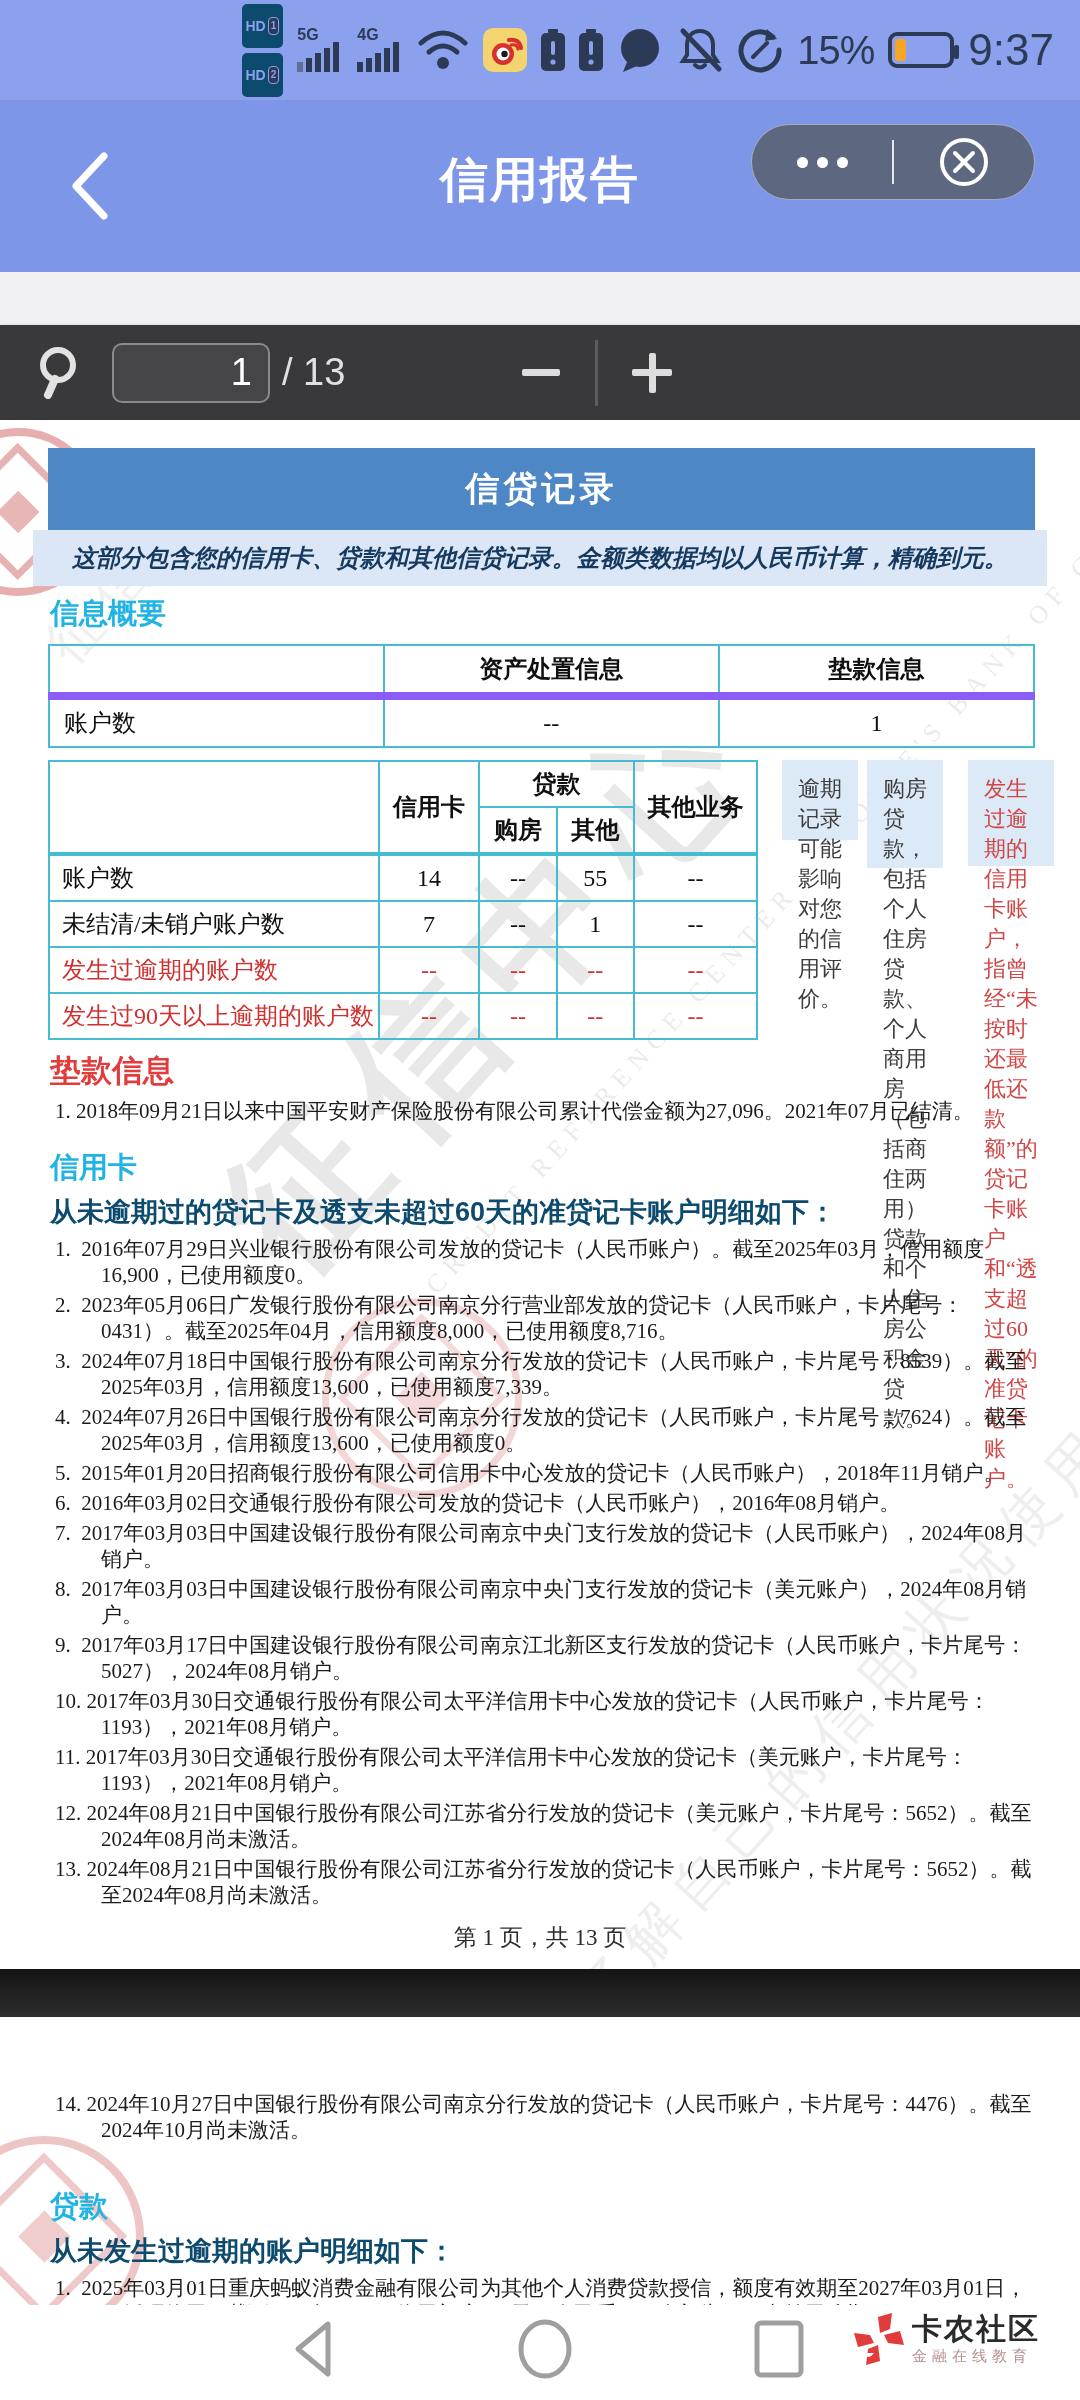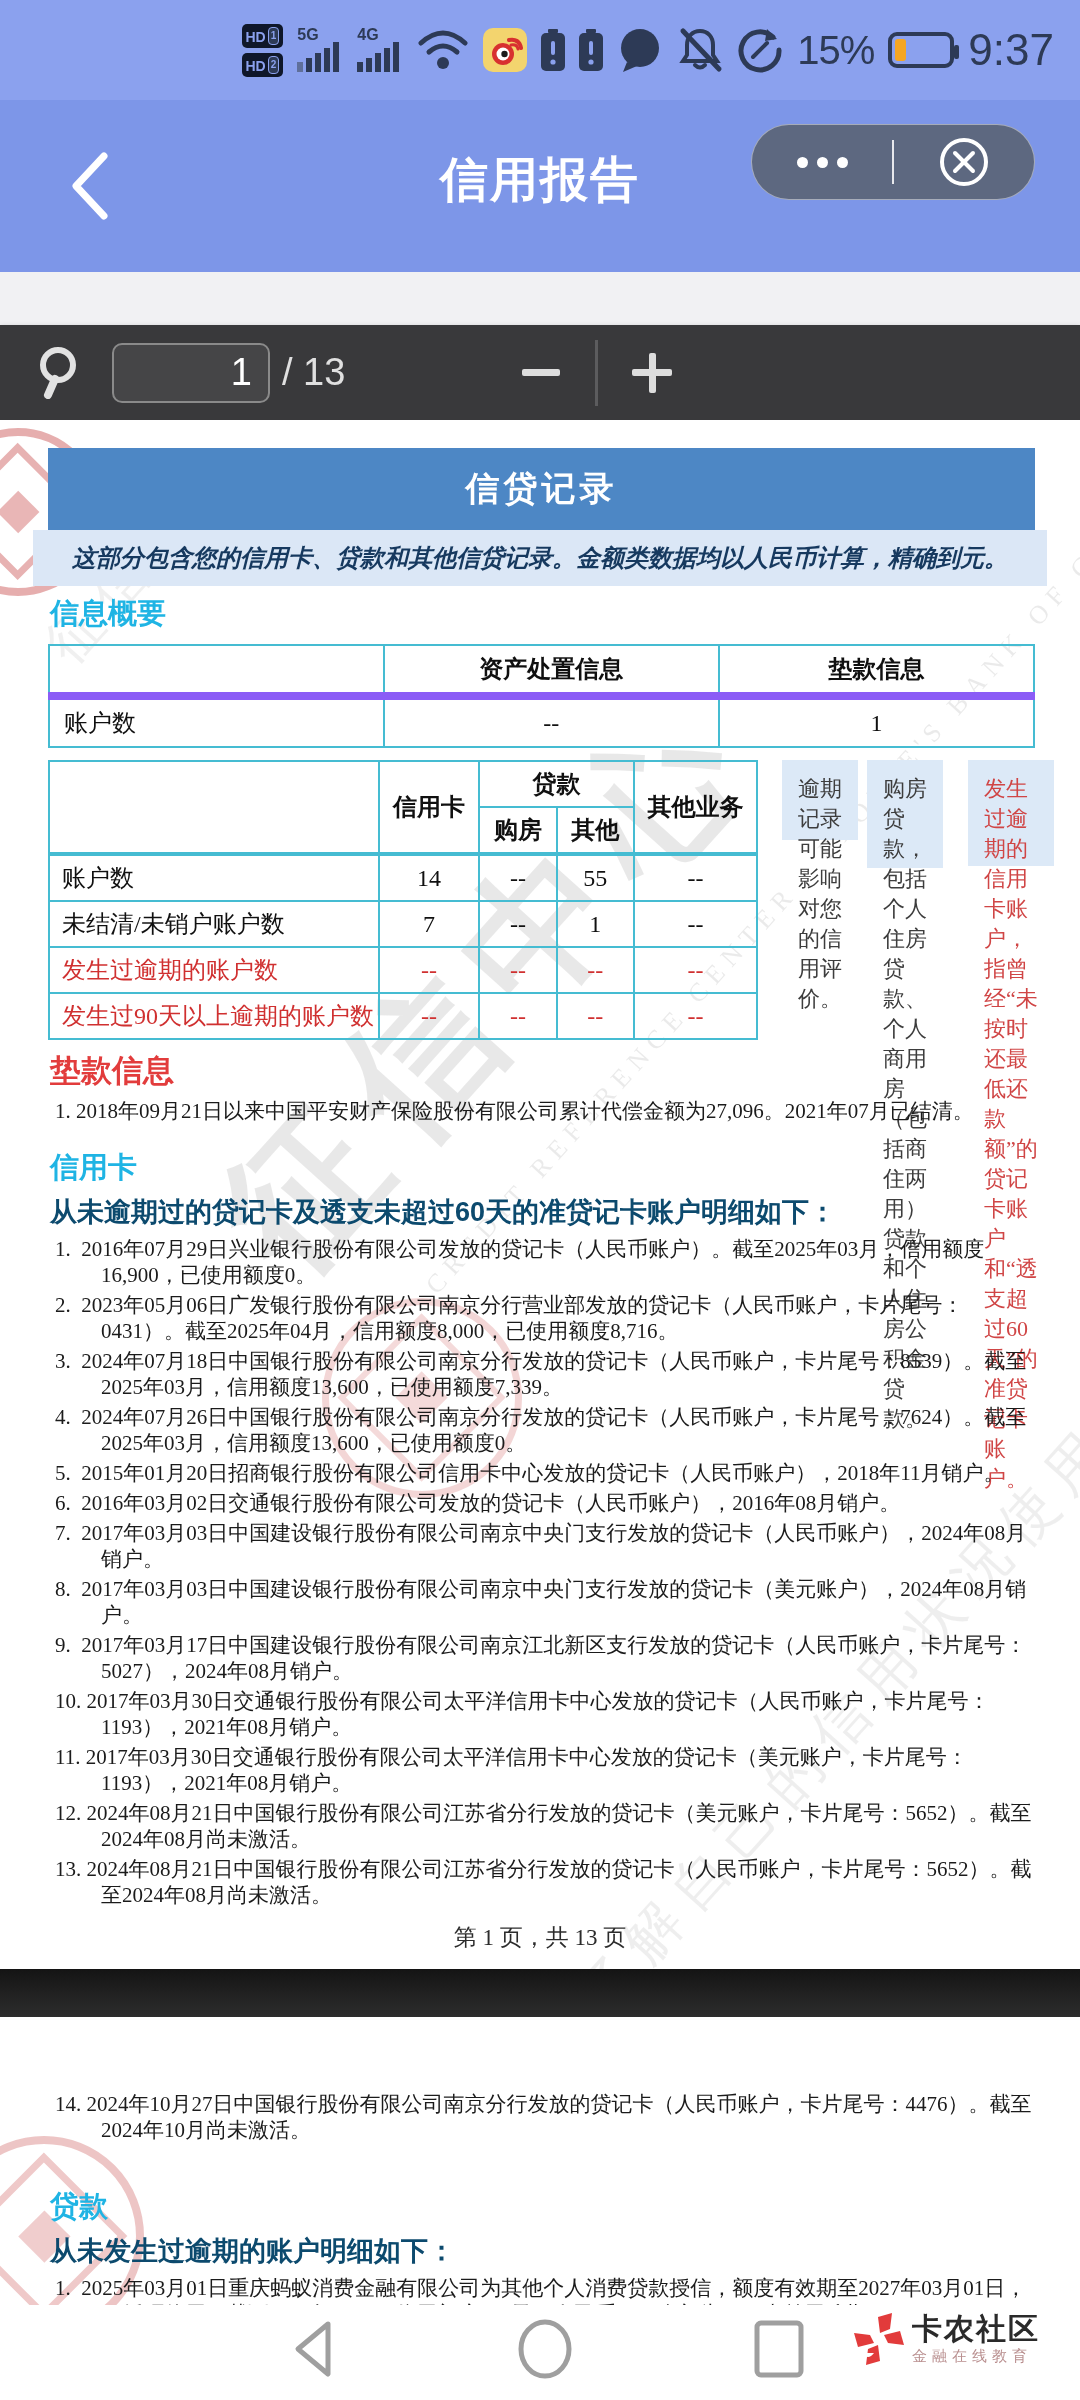--- a/index.html
+++ b/index.html
@@ -4,22 +4,22 @@
 <style>
   html,body{margin:0;padding:0;}
   body{width:1080px;height:2400px;overflow:hidden;background:#000;font-family:"Liberation Sans",sans-serif;}
   .screen{position:relative;width:1080px;height:2400px;overflow:hidden;background:#fff;}
 
   
   .status-bar{position:absolute;top:0;left:0;width:1080px;height:100px;background:#8ba1ee;
     display:flex;align-items:center;justify-content:flex-end;gap:14px;padding-right:26px;box-sizing:border-box;color:#2d3a56;}
   .sb-ic{display:flex;align-items:center;}
   .hd-stack{display:flex;flex-direction:column;gap:5px;}
-  .hd-badge{display:flex;align-items:flex-end;gap:2px;background:#0f172a;color:#8ba1ee;font-weight:bold;
-    font-size:14px;border-radius:5px;padding:3px 4px;line-height:16px;}
+  .hd-badge{display:flex;align-items:center;gap:2px;background:#0c4a6e;color:#8ba1ee;font-weight:bold;
+    font-size:14px;border-radius:5px;padding:13px 4px;line-height:16px;}
   .hd-badge .n{background:#2d3a56;border:1.5px solid #8ba1ee;border-radius:4px;font-size:10px;color:#8ba1ee;padding:0 2px;}
   .sig{display:flex;flex-direction:column;align-items:flex-start;}
   .sig .g{font-size:16px;font-weight:bold;line-height:14px;}
   .pct{font-size:40px;font-weight:500;letter-spacing:-1px;}
   .batt{position:relative;width:66px;height:36px;border:4px solid #2d3a56;border-radius:9px;box-sizing:border-box;}
   .batt .fill{position:absolute;left:3px;top:3px;bottom:3px;width:11px;background:#f5a623;border-radius:3px;}
   .batt .nub{position:absolute;right:-9px;top:9px;width:5px;height:14px;background:#2d3a56;border-radius:2px;}
   .time{font-size:44px;font-weight:500;}
 
   

